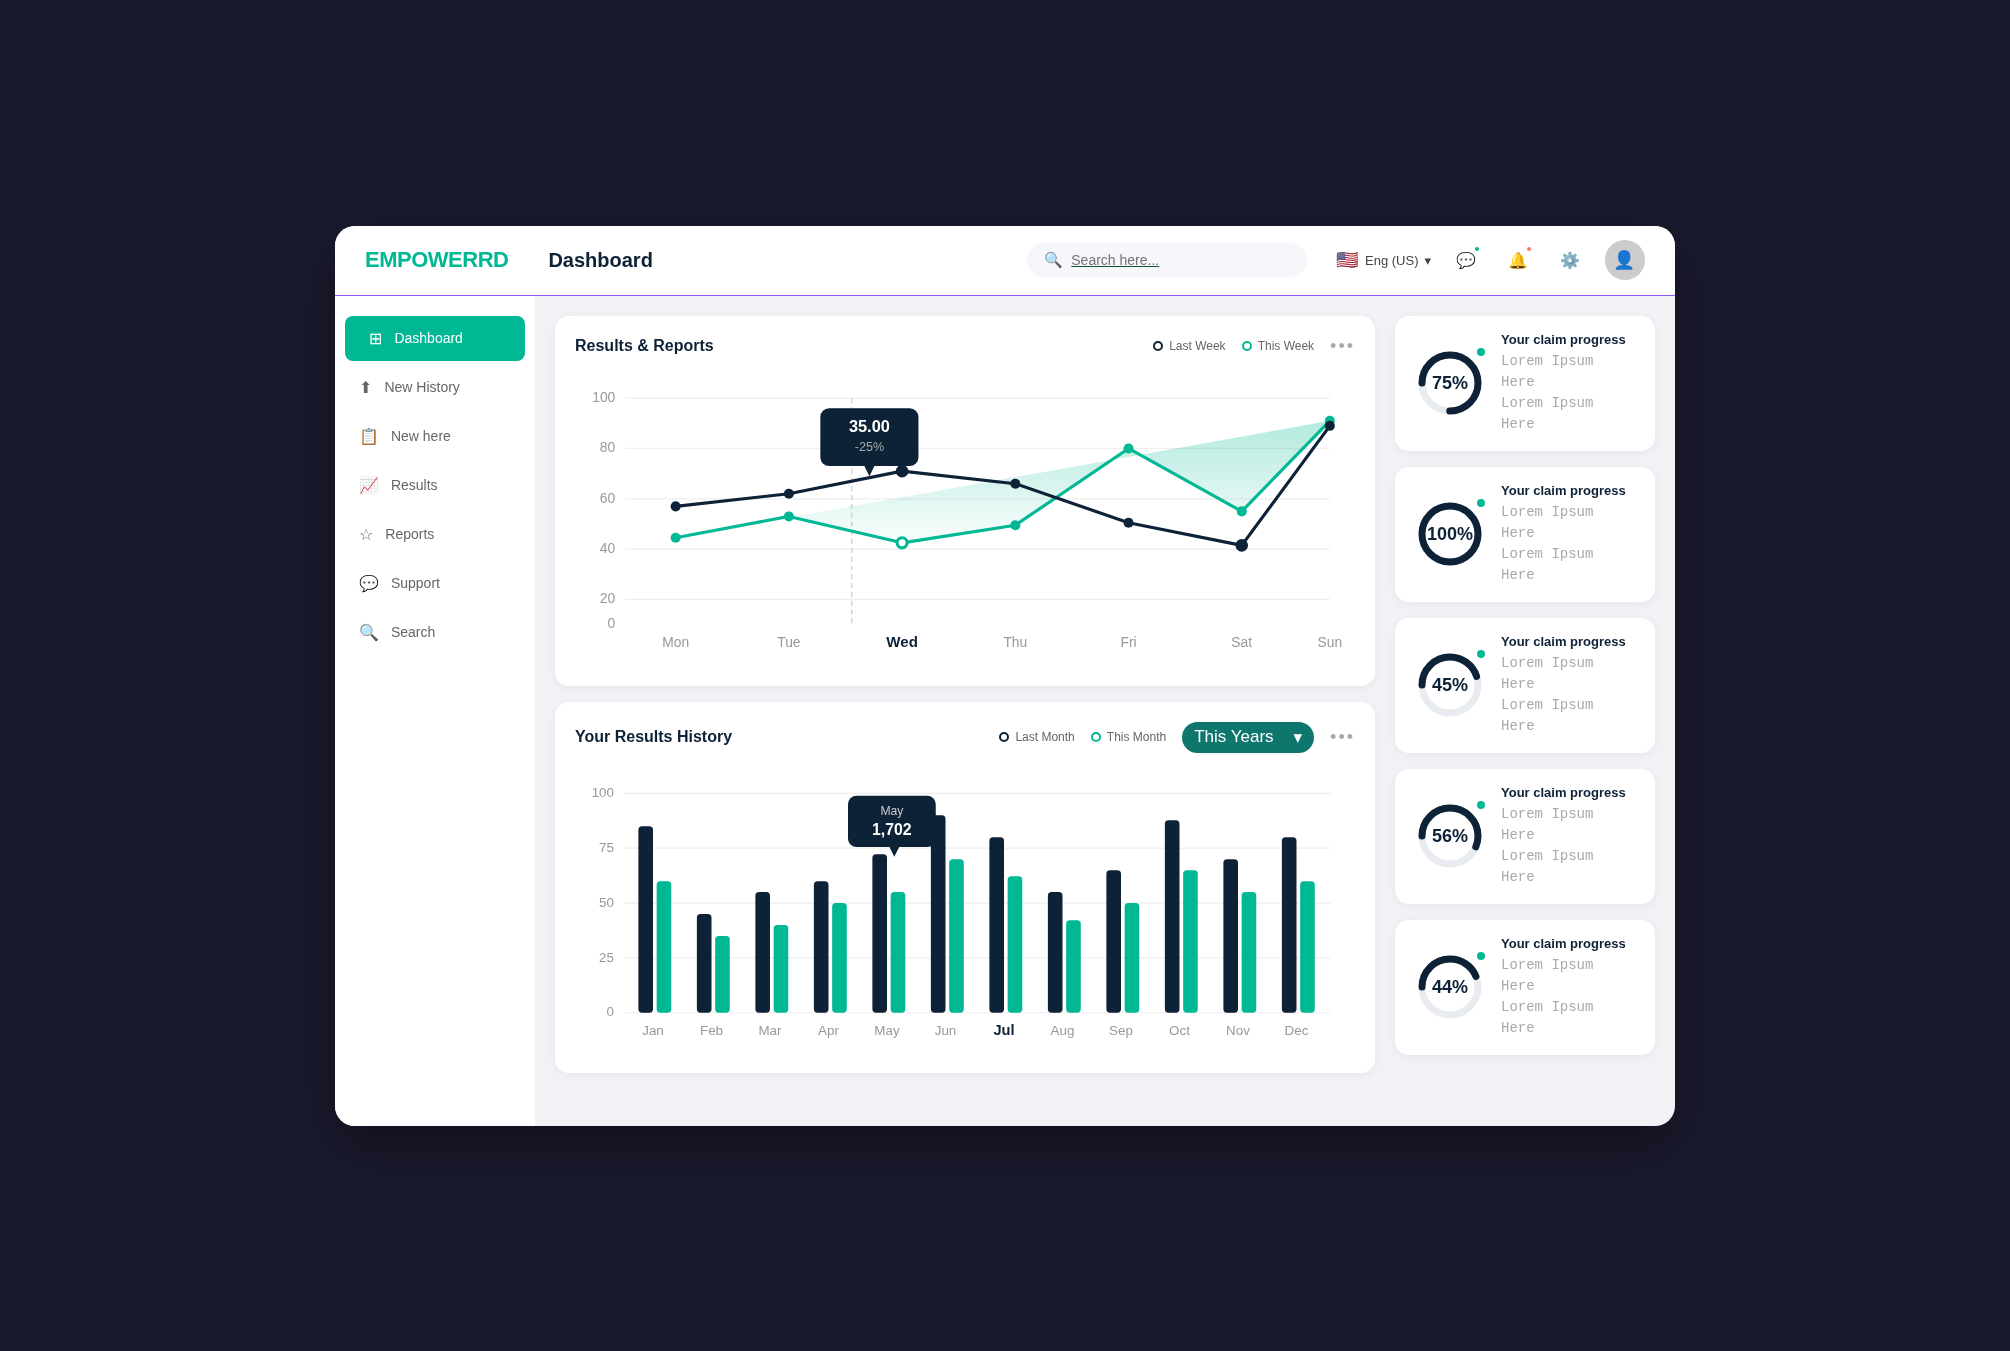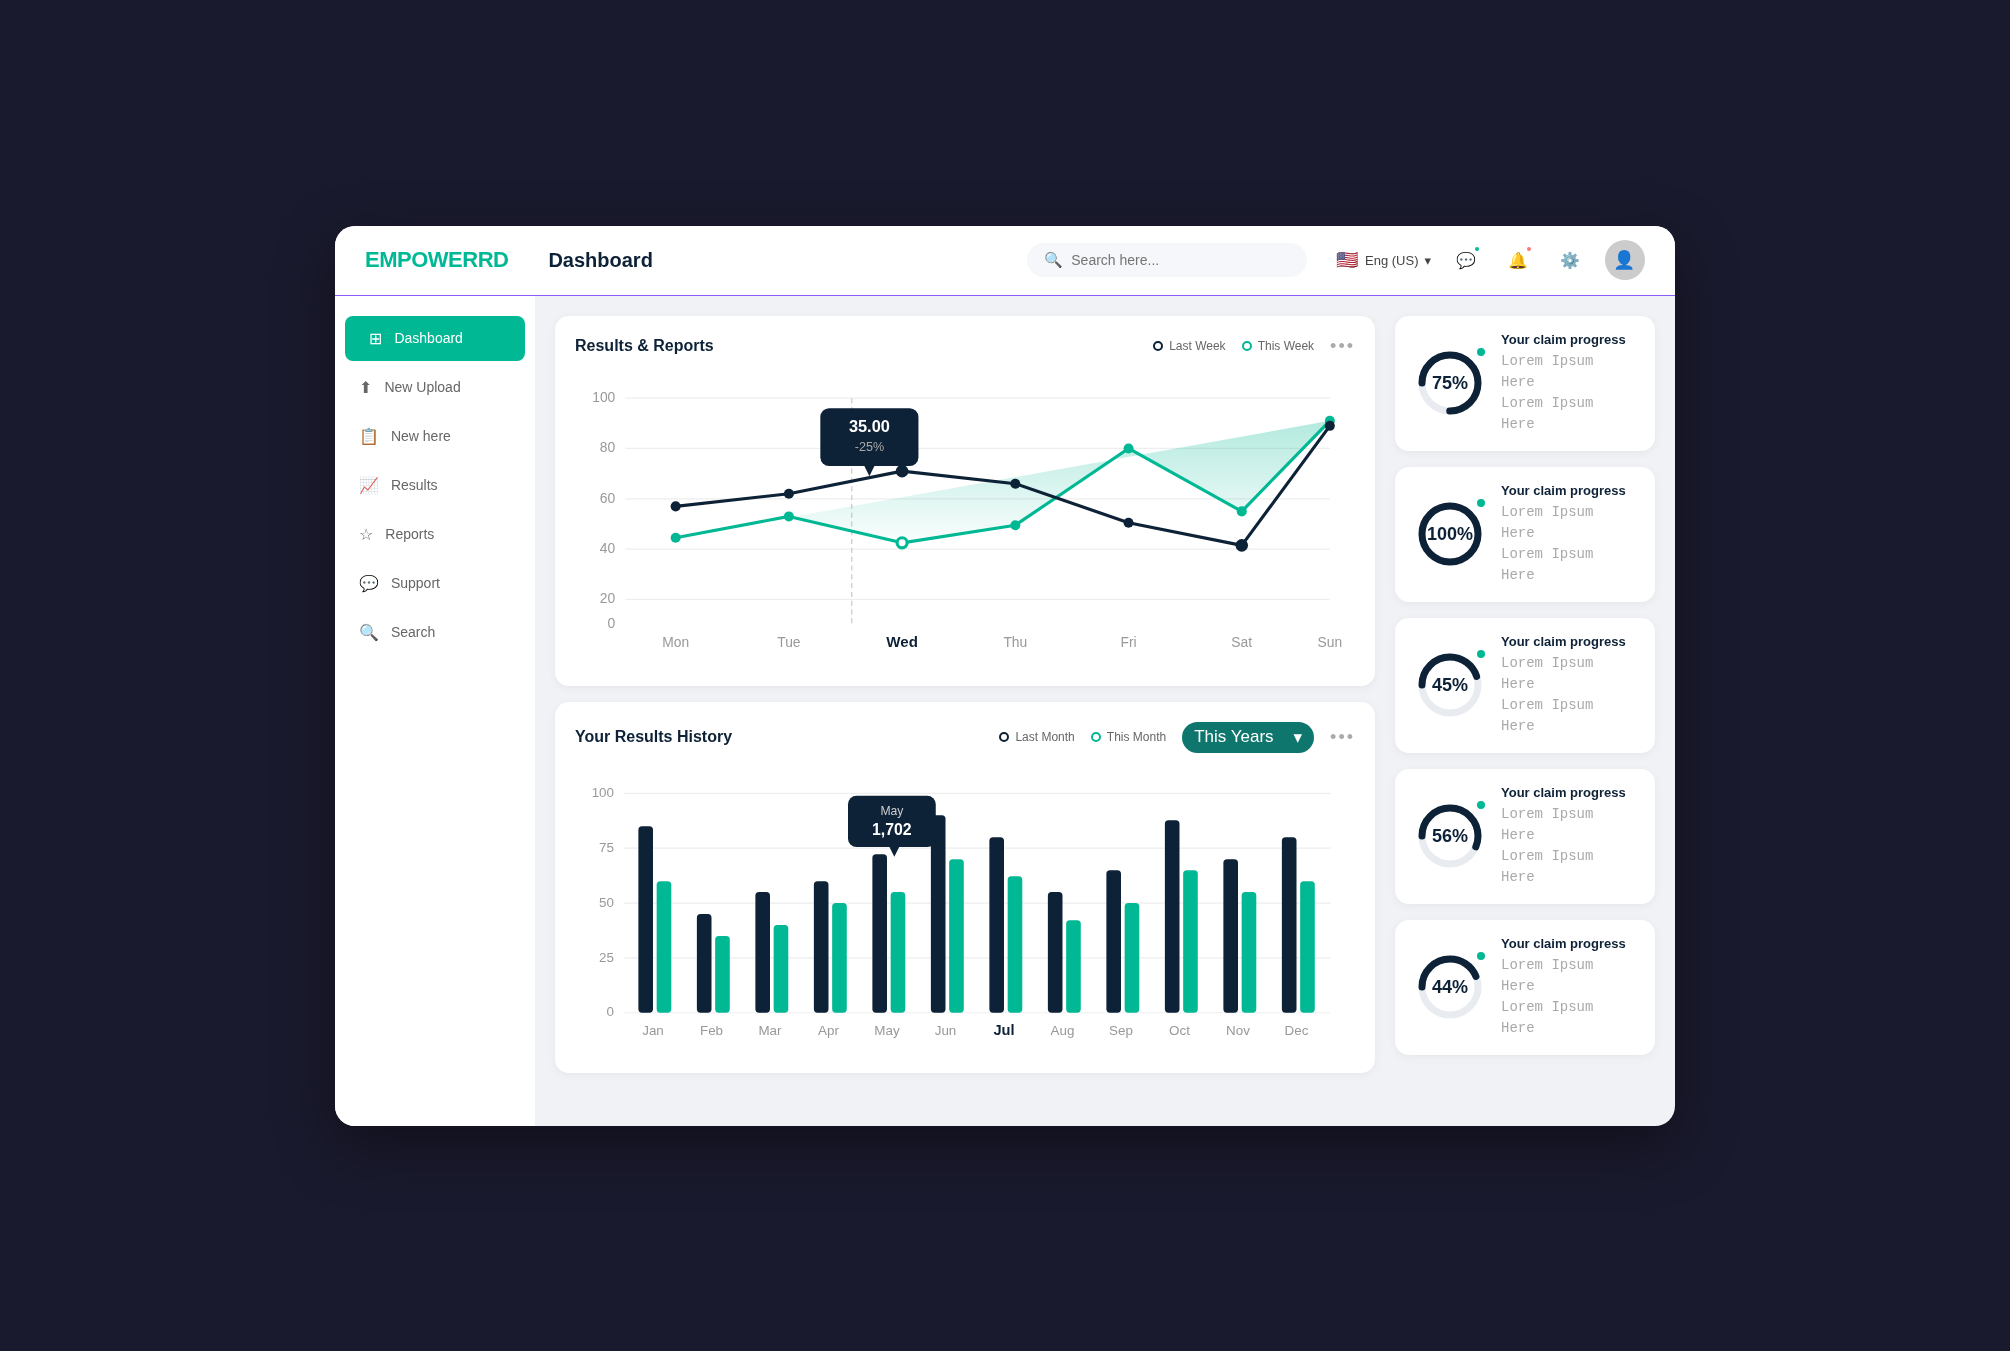--- a/index.html
+++ b/index.html
@@ -56,20 +56,21 @@
       width: 280px;
       gap: 8px;
     }
     .search-bar input {
       border: none;
       background: transparent;
       outline: none;
       font-size: 14px;
       color: #14532d;
       width: 100%;
+      text-decoration: underline;
     }
     .search-icon-top { color: #aaa; font-size: 15px; }
     .topbar-actions {
       display: flex;
       align-items: center;
       gap: 18px;
       margin-left: 30px;
     }
     .lang-selector {
       display: flex;
@@ -308,21 +309,21 @@
 
   <div class="main-layout">
 
     <div class="sidebar">
       <div class="sidebar-item active">
         <span class="icon">⊞</span>
         <span>Dashboard</span>
       </div>
       <div class="sidebar-item">
         <span class="icon">⬆</span>
-        <span>New Upload</span>
+        <span>New History</span>
       </div>
       <div class="sidebar-item">
         <span class="icon">📋</span>
         <span>New here</span>
       </div>
       <div class="sidebar-item">
         <span class="icon">📈</span>
         <span>Results</span>
       </div>
       <div class="sidebar-item">

